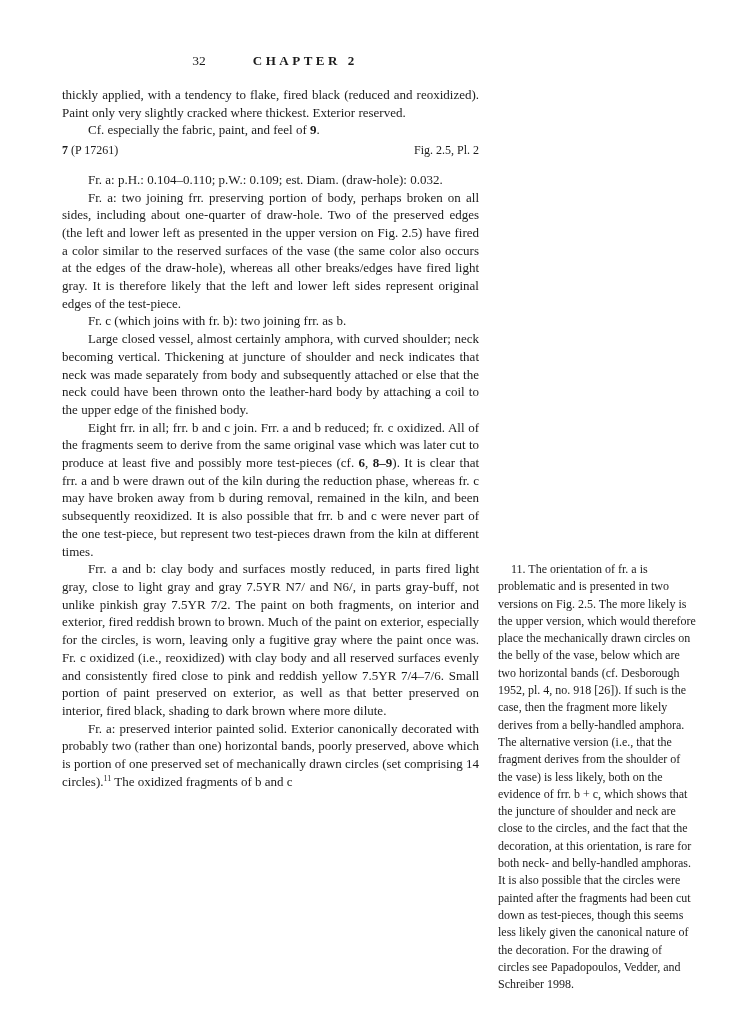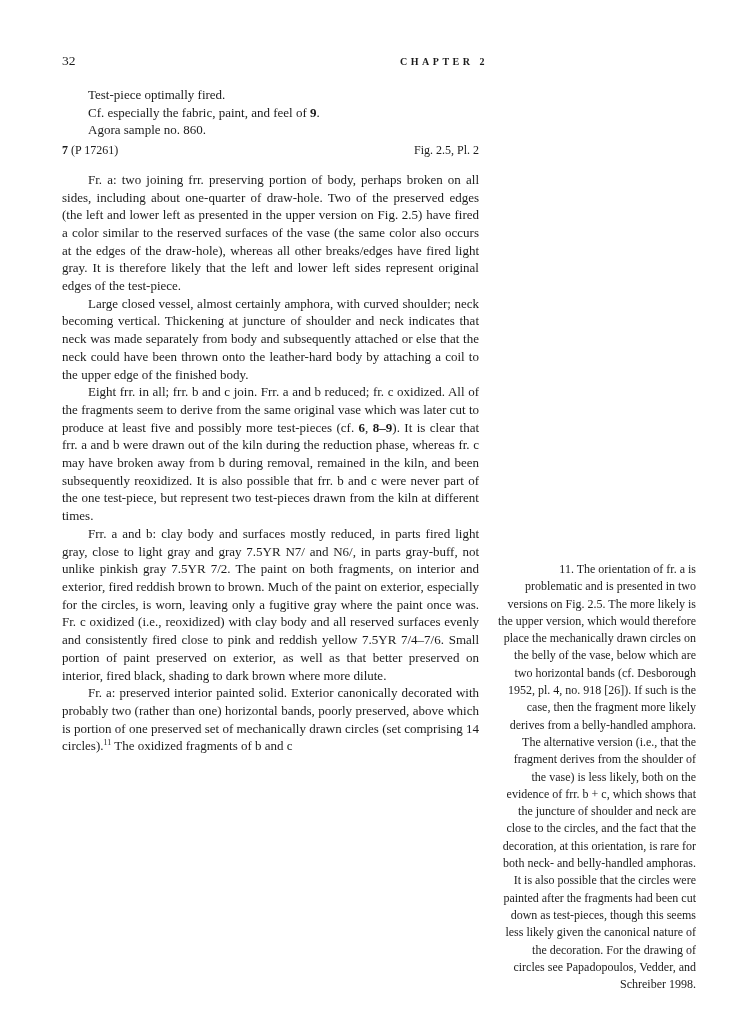--- a/index.html
+++ b/index.html
@@ -9,26 +9,26 @@
     font-family: "Liberation Serif", serif;
     color: #1b1b1b;
     position: relative;
     overflow: hidden;
   }
   .page { position: absolute; inset: 0; background: #ffffff; }
 
   .running-head {
     position: absolute;
     left: 62px; top: 53px; width: 426px;
-    display: flex; justify-content: space-between; align-items: baseline;
+    display: flex; justify-content: center; align-items: baseline;
     font-size: 13px;
   }
   .page-number { font-size: 13.5px; }
   .chapter-title {
-    font-size: 10px;
+    font-size: 13px;
     letter-spacing: 3.5px;
     font-weight: 600;
     padding-left: 47px;
   }
 
   .main-col {
     position: absolute;
     left: 62px; top: 86px; width: 417px;
   }
   .main-col p {
@@ -44,49 +44,50 @@
     margin-top: 3px; margin-bottom: 11px;
     font-size: 12px; line-height: 17.7px; text-align: right;
   }
   .entry-number { font-weight: bold; }
 
   .sidenote {
     position: absolute;
     left: 498px; top: 561px; width: 198px;
     font-size: 12px;
     line-height: 17.3px;
-    text-align: right;
+    text-align: left;
     text-indent: 13px;
   }
 
   b { font-weight: bold; }
   sup { font-size: 0.62em; vertical-align: super; line-height: 0; }
 </style>
 </head>
 <body>
 
 <div class="page">
 
   <div class="running-head">
     <span class="page-number">32</span>
     <span class="chapter-title">CHAPTER 2</span>
   </div>
 
   <div class="main-col">
 
-    <p class="indent"><span>Test-piece optimally fired.</span></p>
+    <p><span>thickly applied, with a tendency to flake, fired black (reduced and reoxidized). Paint only very slightly cracked where thickest. Exterior reserved.</span></p>
     <p class="indent"><span>Cf. especially the fabric, paint, and feel of </span><b>9</b><span>.</span></p>
-    <p class="indent"><span>Agora sample no. 860.</span></p>
 
     <div class="entry-heading">
       <span><span class="entry-number">7</span><span> (P 17261)</span></span>
       <span>Fig. 2.5, Pl. 2</span>
     </div>
 
+    <p class="indent"><span>Fr. a: p.H.: 0.104–0.110; p.W.: 0.109; est. Diam. (draw-hole): 0.032.</span></p>
     <p class="indent"><span>Fr. a: two joining frr. preserving portion of body, perhaps broken on all sides, including about one-quarter of draw-hole. Two of the preserved edges (the left and lower left as presented in the upper version on Fig. 2.5) have fired a color similar to the reserved surfaces of the vase (the same color also occurs at the edges of the draw-hole), whereas all other breaks/edges have fired light gray. It is therefore likely that the left and lower left sides represent original edges of the test-piece.</span></p>
+    <p class="indent"><span>Fr. c (which joins with fr. b): two joining frr. as b.</span></p>
     <p class="indent"><span>Large closed vessel, almost certainly amphora, with curved shoulder; neck becoming vertical. Thickening at juncture of shoulder and neck indicates that neck was made separately from body and subsequently attached or else that the neck could have been thrown onto the leather-hard body by attaching a coil to the upper edge of the finished body.</span></p>
     <p class="indent"><span>Eight frr. in all; frr. b and c join. Frr. a and b reduced; fr. c oxidized. All of the fragments seem to derive from the same original vase which was later cut to produce at least five and possibly more test-pieces (cf. </span><b>6</b><span>, </span><b>8–9</b><span>). It is clear that frr. a and b were drawn out of the kiln during the reduction phase, whereas fr. c may have broken away from b during removal, remained in the kiln, and been subsequently reoxidized. It is also possible that frr. b and c were never part of the one test-piece, but represent two test-pieces drawn from the kiln at different times.</span></p>
     <p class="indent"><span>Frr. a and b: clay body and surfaces mostly reduced, in parts fired light gray, close to light gray and gray 7.5YR N7/ and N6/, in parts gray-buff, not unlike pinkish gray 7.5YR 7/2. The paint on both fragments, on interior and exterior, fired reddish brown to brown. Much of the paint on exterior, especially for the circles, is worn, leaving only a fugitive gray where the paint once was. Fr. c oxidized (i.e., reoxidized) with clay body and all reserved surfaces evenly and consistently fired close to pink and reddish yellow 7.5YR 7/4–7/6. Small portion of paint preserved on exterior, as well as that better preserved on interior, fired black, shading to dark brown where more dilute.</span></p>
     <p class="indent"><span>Fr. a: preserved interior painted solid. Exterior canonically decorated with probably two (rather than one) horizontal bands, poorly preserved, above which is portion of one preserved set of mechanically drawn circles (set comprising 14 circles).</span><sup>11</sup><span> The oxidized fragments of b and c</span></p>
 
   </div>
 
   <div class="sidenote"><span>11. The orientation of fr. a is problematic and is presented in two versions on Fig. 2.5. The more likely is the upper version, which would therefore place the mechanically drawn circles on the belly of the vase, below which are two horizontal bands (cf. Desborough 1952, pl. 4, no. 918 [26]). If such is the case, then the fragment more likely derives from a belly-handled amphora. The alternative version (i.e., that the fragment derives from the shoulder of the vase) is less likely, both on the evidence of frr. b + c, which shows that the juncture of shoulder and neck are close to the circles, and the fact that the decoration, at this orientation, is rare for both neck- and belly-handled amphoras. It is also possible that the circles were painted after the fragments had been cut down as test-pieces, though this seems less likely given the canonical nature of the decoration. For the drawing of circles see Papadopoulos, Vedder, and Schreiber 1998.</span></div>
 
 </div>

